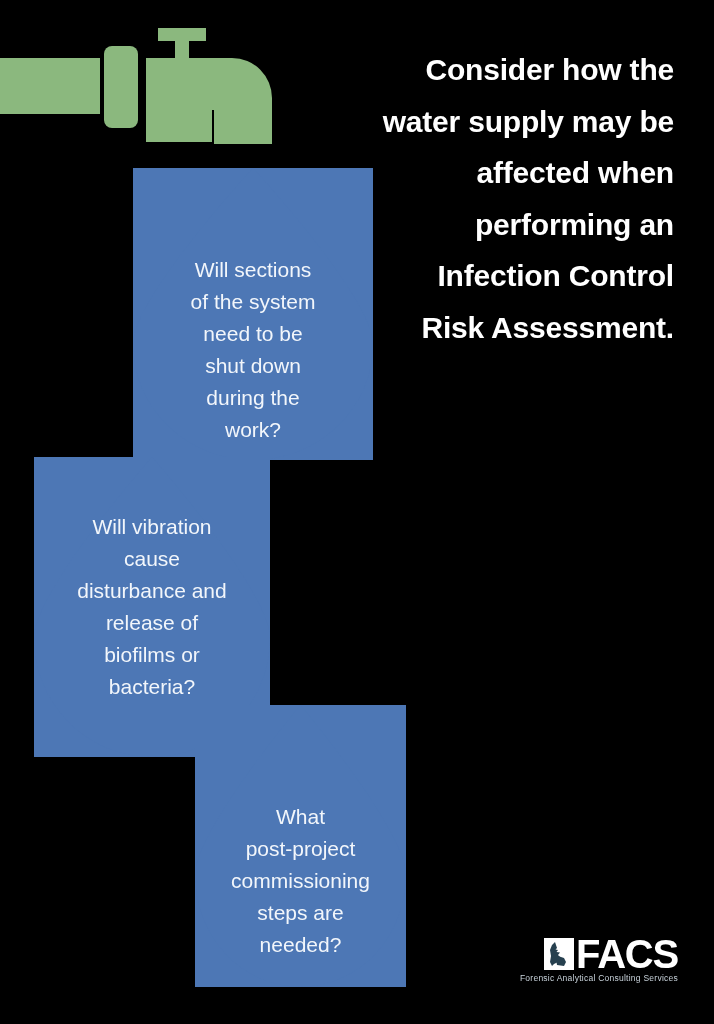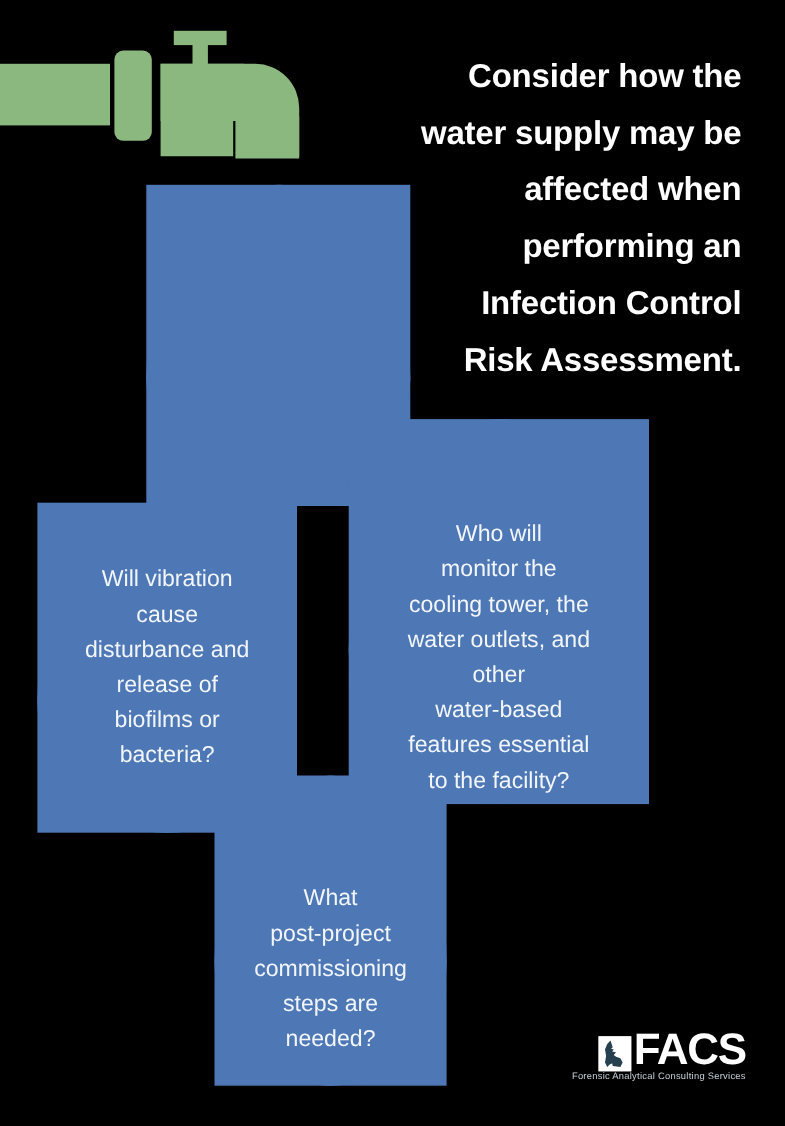--- a/index.html
+++ b/index.html
@@ -79,21 +79,21 @@
   
   .logo {
     position: absolute;
     right: 36px;
     bottom: 42px;
     width: 172px;
     text-align: right;
   }
   .logo-row {
     display: flex;
-    align-items: flex-end;
+    align-items: center;
     justify-content: flex-end;
     gap: 2px;
   }
   .logo-mark {
     width: 30px;
     height: 32px;
     background: #ffffff;
     flex: 0 0 auto;
     position: relative;
     overflow: hidden;
@@ -141,37 +141,28 @@
 performing an
 Infection Control
 Risk Assessment.</div>
 
   <div class="droplet" id="drop-1">
     <div class="droplet-shape">
       <svg width="100%" height="100%" viewBox="0 0 240 292" preserveAspectRatio="none" xmlns="http://www.w3.org/2000/svg">
         <path d="M120 0 C120 0 240 130 240 176 A120 116 0 0 1 0 176 C0 130 120 0 120 0 Z" fill="#4d77b5"></path>
       </svg>
     </div>
-  </div>
-
-  <div class="droplet" id="drop-2">
-    <div class="droplet-shape">
-      <svg width="100%" height="100%" viewBox="0 0 273 350" preserveAspectRatio="none" xmlns="http://www.w3.org/2000/svg">
-        <path d="M136.5 0 C136.5 0 273 156 273 211 A136.5 139 0 0 1 0 211 C0 156 136.5 0 136.5 0 Z" fill="#4d77b5"></path>
-      </svg>
-    </div>
-    <div class="droplet-text">Who will
-monitor the
-cooling tower, the
-water outlets, and
-other
-water-based
-features essential
-to the facility?</div>
-  </div>
+    <div class="droplet-text">Will sections
+of the system
+need to be
+shut down
+during the
+work?</div>
+  </div>
+
 
   <div class="droplet" id="drop-3">
     <div class="droplet-shape">
       <svg width="100%" height="100%" viewBox="0 0 236 300" preserveAspectRatio="none" xmlns="http://www.w3.org/2000/svg">
         <path d="M118 0 C118 0 236 134 236 181 A118 119 0 0 1 0 181 C0 134 118 0 118 0 Z" fill="#4d77b5"></path>
       </svg>
     </div>
     <div class="droplet-text">Will vibration
 cause
 disturbance and

